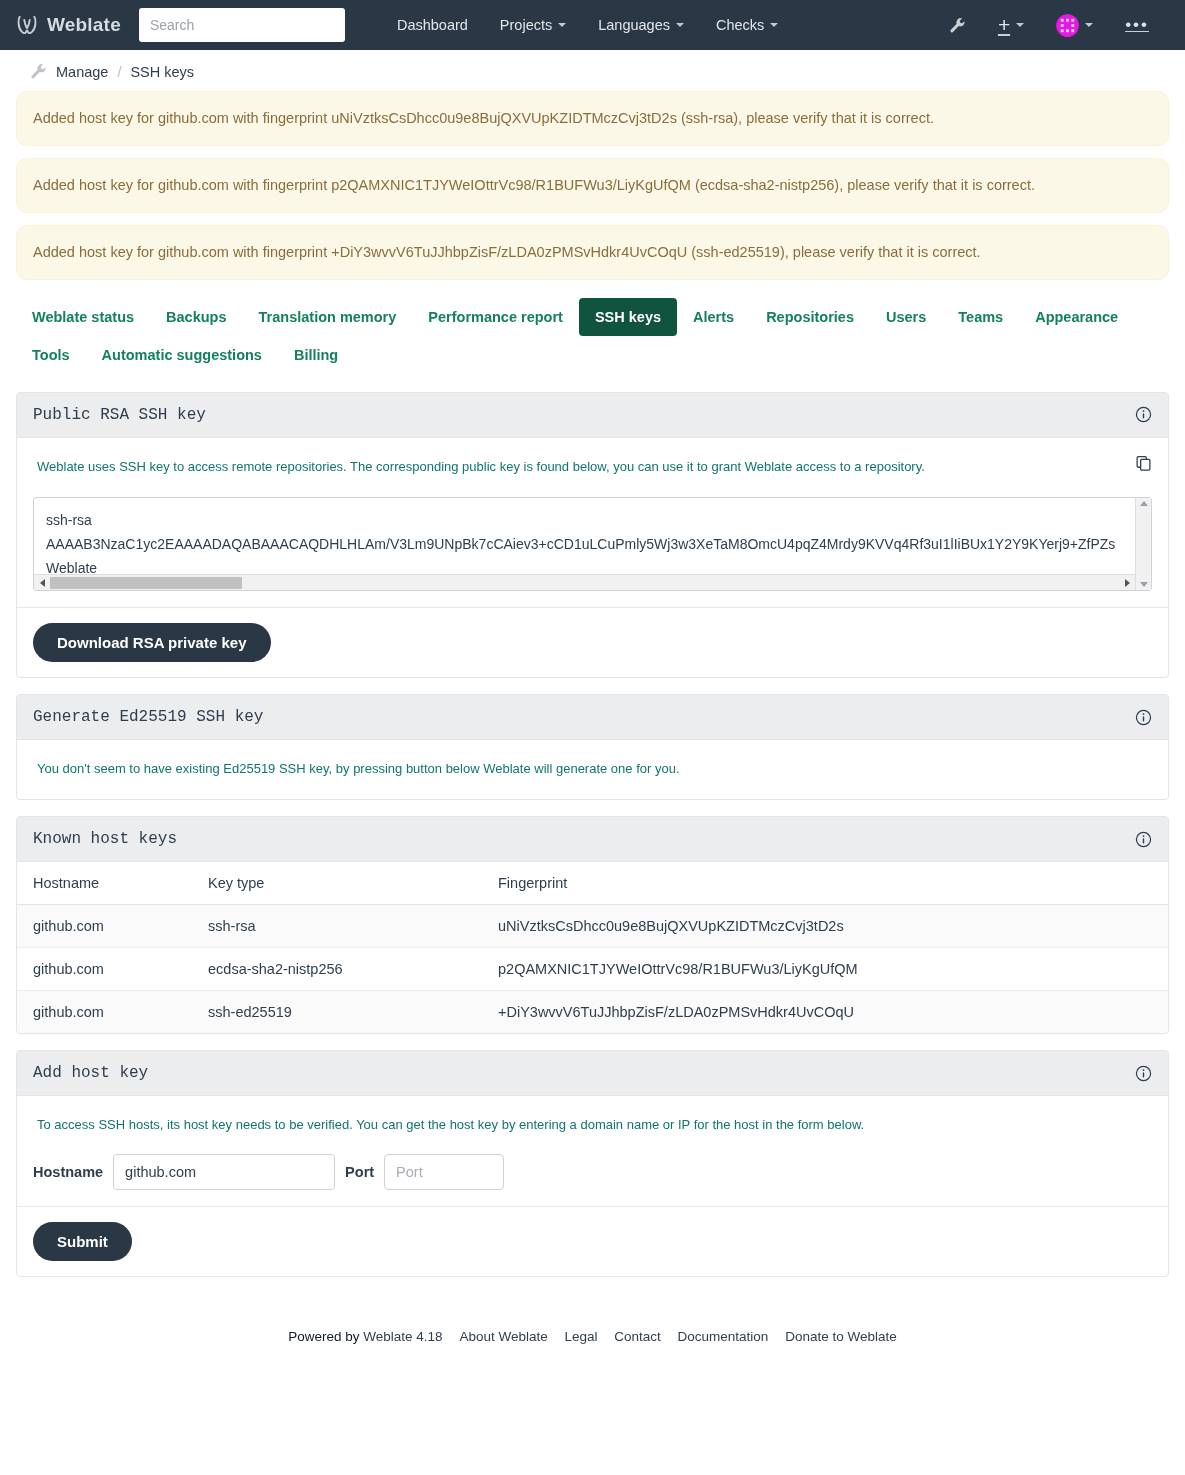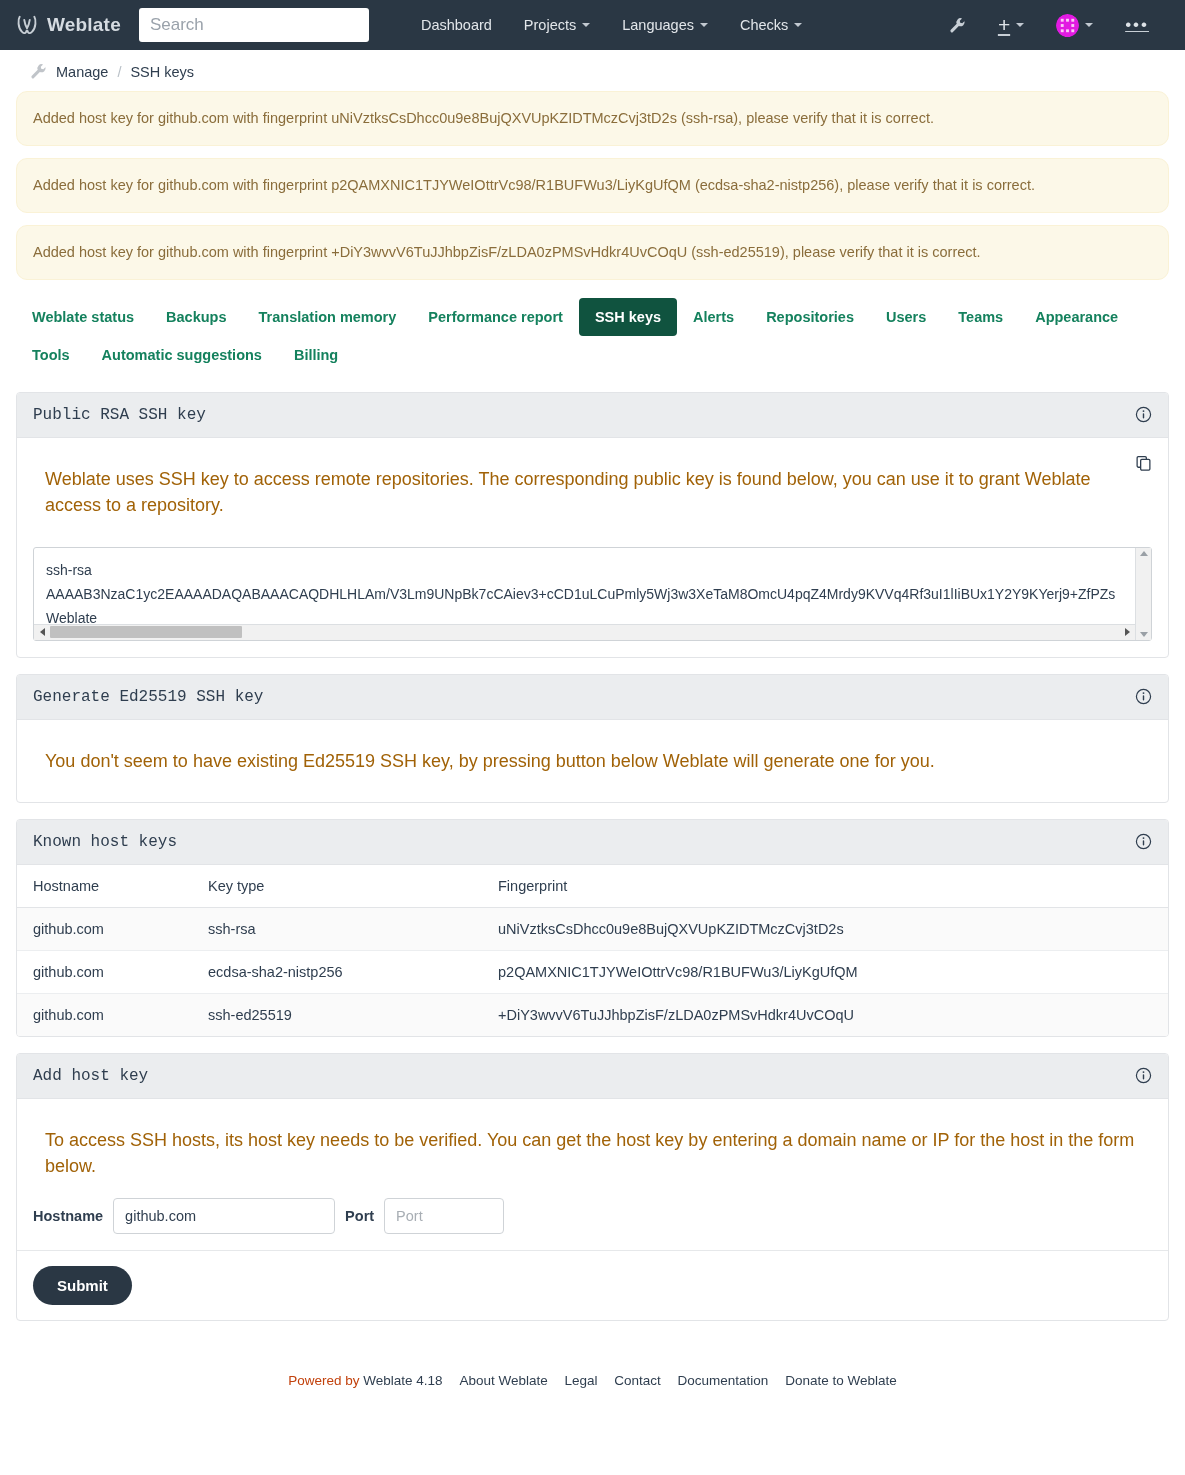--- a/index.html
+++ b/index.html
@@ -30,27 +30,27 @@
     text-decoration: none;
   }
   .brand-logo { width: 22px; height: 22px; display:block; }
   .brand-text {
     color: #d5dbe1;
     font-size: 19px;
     font-weight: bold;
     letter-spacing: .2px;
   }
   .search-box {
-    width: 230px;
+    width: 206px;
     height: 34px;
     background: #fff;
     border: none;
     border-radius: 3px;
     padding: 0 11px;
-    font-size: 17px;
+    font-size: 14px;
     font-family: "Liberation Sans", sans-serif;
     color: #333;
     outline: none;
   }
   .search-box::placeholder { color: #9aa2ab; }
   .nav-links { display: flex; align-items: center; margin-left: 36px; gap: 0; }
   .nav-link {
     color: #e2e6ea;
     font-size: 14.5px;
     padding: 8px 16px;
@@ -159,24 +159,24 @@
     font-size: 16px;
     color: #2f3e4f;
     font-weight: normal;
     margin: 0;
     font-family: Liberation Mono, monospace;
   }
   .info-icon { width: 17px; height: 17px; display: block; }
   .copy-icon { width: 17px; height: 18px; display: block; }
   .panel-body { padding: 16px; }
   .panel-body p {
-    margin: 12px;
-    font-size: 18px;
+    margin: 4px;
+    font-size: 13px;
     line-height: 1.45;
-    color: #a16207;
+    color: #0f766e;
   }
   .body-row {
     display: flex;
     align-items: flex-start;
     justify-content: space-between;
     gap: 14px;
   }
   .panel-foot {
     border-top: 1px solid #e6e8ea;
     padding: 15px 16px;
@@ -314,21 +314,21 @@
   .form-input::placeholder { color: #a8aeb4; }
   .input-hostname { width: 222px; }
   .input-port { width: 120px; }
 
   
   .footer {
     text-align: center;
     padding: 36px 0 28px 0;
     font-size: 13.5px;
   }
-  .footer .muted { color: #c2410c; }
+  .footer .muted { color: #0f172a; }
   .footer a {
     color: #2f3e4f;
     text-decoration: none;
     margin-left: 13px;
   }
   .footer .powered-name { color: #2f3e4f; }
 </style>
 </head>
 <body>
 
@@ -468,20 +468,23 @@
             <span class="arrow-left"></span>
           </span>
           <span class="hs-track">
             <span class="hs-thumb"></span>
           </span>
           <span class="hs-btn">
             <span class="arrow-right"></span>
           </span>
         </div>
       </div>
+    </div>
+    <div class="panel-foot">
+      <button class="btn">Download RSA private key</button>
     </div>
   </div>
 
   <div class="panel">
     <div class="panel-head">
       <h3 class="panel-title">Generate Ed25519 SSH key</h3>
       <span>
         <svg class="info-icon" viewBox="0 0 24 24">
           <circle cx="12" cy="12" r="10" fill="none" stroke="#2f3e4f" stroke-width="1.7"></circle>
           <circle cx="12" cy="7.2" r="1.3" fill="#2f3e4f"></circle>

